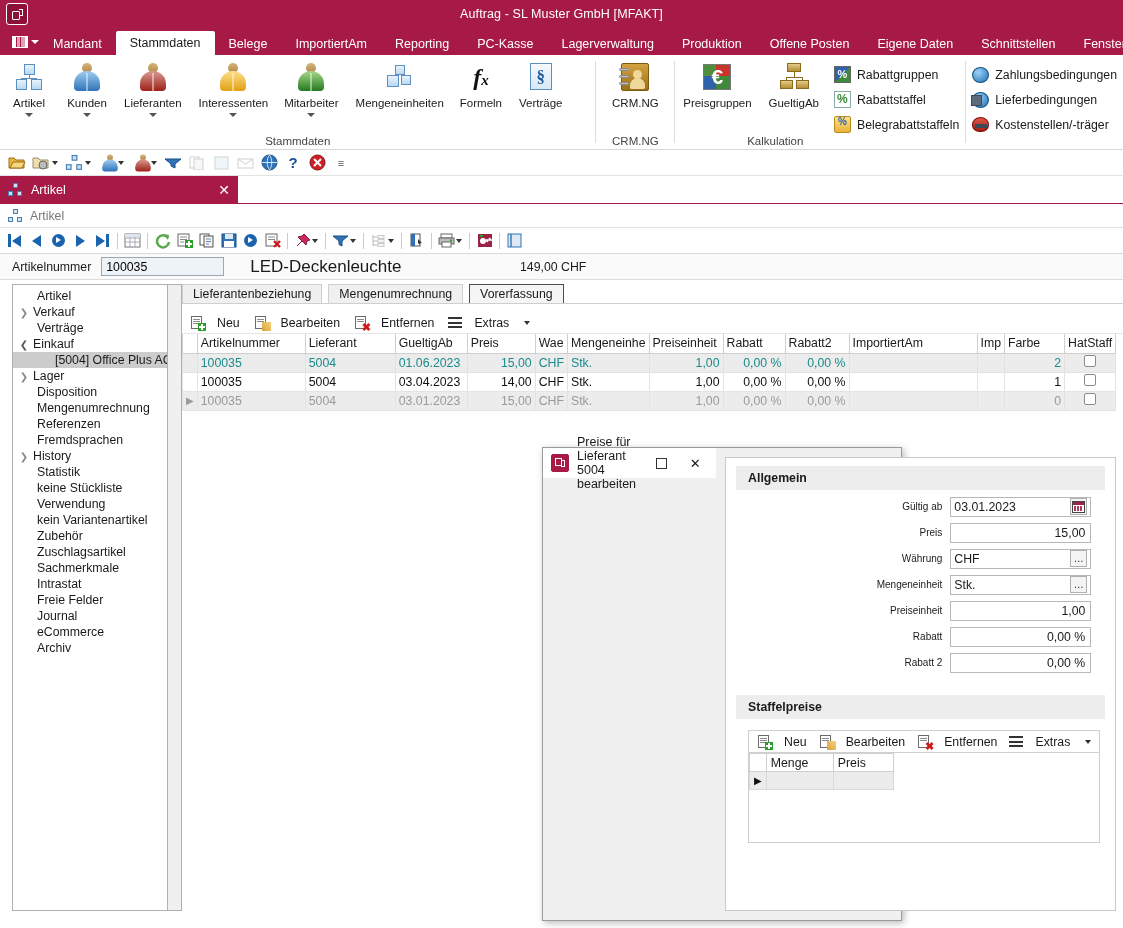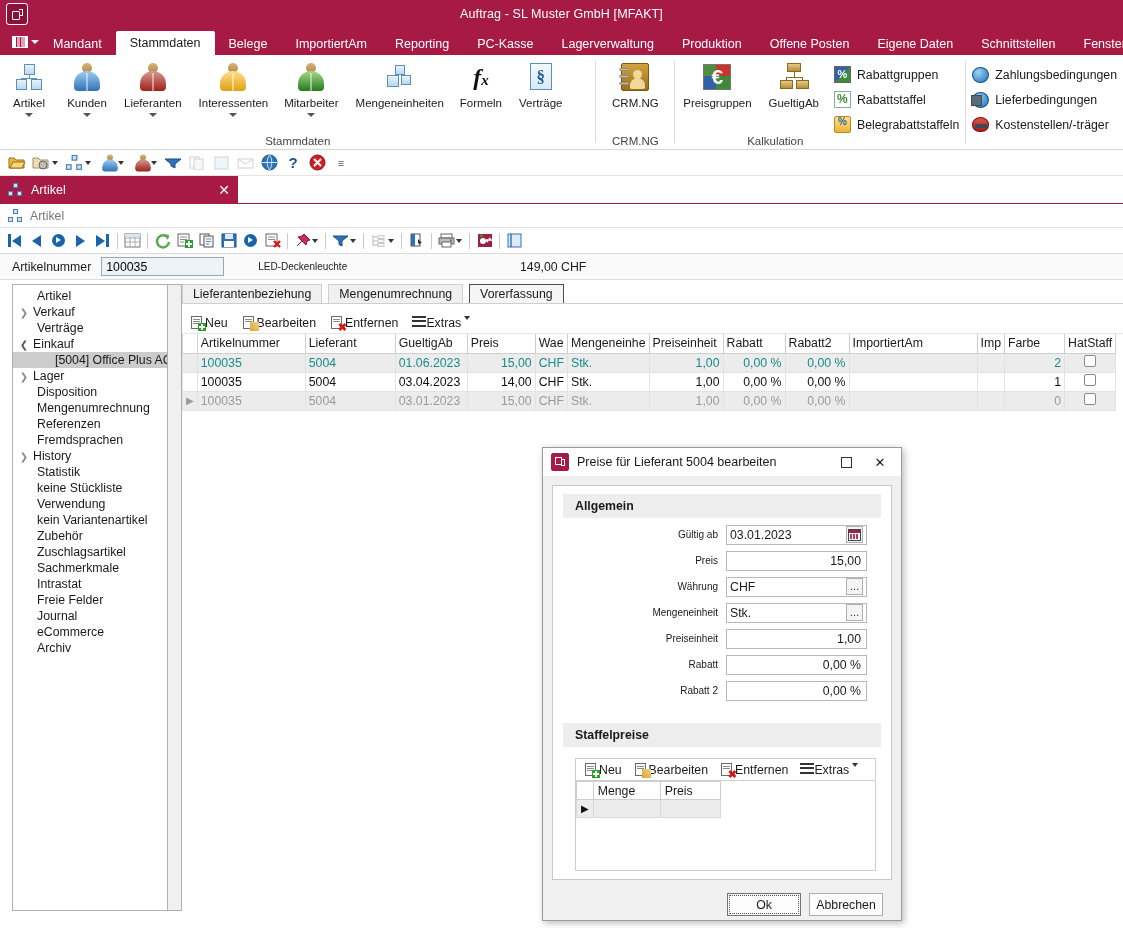--- a/index.html
+++ b/index.html
@@ -204,21 +204,21 @@
   .circ{width:13px;height:13px;border-radius:50%;background:#1a63ad;position:relative;}
   .circ:after{content:"";position:absolute;left:4px;top:3px;border-top:3px solid transparent;border-bottom:3px solid transparent;border-left:5px solid #fff;}
 
   
   #arthdr{height:26px;background:#fafafa;display:flex;align-items:center;padding:0 12px;gap:10px;border-bottom:1px solid #dcdcdc;}
   #arthdr .lb{font-size:12.3px;}
   #arthdr input{
     width:123px;height:19px;border:1px solid #9aa7b4;background:#eef3f8;
     font-family:"Liberation Sans",sans-serif;font-size:12.3px;padding:0 4px;outline:none;
   }
-  #arthdr .desc{font-size:10px;margin-left:24px;}
+  #arthdr .desc{font-size:17px;margin-left:16px;}
   #arthdr .price{margin-left:auto;margin-right:auto;font-size:12.3px;position:absolute;left:520px;}
 
   
   #main{display:flex;height:635px;background:#fff;}
   #tree{
     width:156px;border:1px solid #b0b0b0;margin:4px 0 4px 12px;background:#fff;
     overflow:hidden;font-size:12.3px;
   }
   .tnode{height:16px;display:flex;align-items:center;padding-left:4px;white-space:nowrap;cursor:default;}
   .tnode .chev{width:14px;text-align:center;color:#8a8a8a;font-size:10px;flex:0 0 14px;}
@@ -237,21 +237,21 @@
   }
   .ptab.active{background:#f5f5f5;border:1px solid #4d4d4d;}
   #tabline{height:1px;background:#cfcfcf;margin-top:-1px;}
 
   
   #gridwrap{margin-top:8px;}
   .gridtoolbar{
     height:22px;display:flex;align-items:center;gap:14px;padding:0 8px;
     background:#fff;border-bottom:1px solid #e6e6e6;font-size:12.3px;
   }
-  .gbtn{display:flex;align-items:flex-start;gap:0;cursor:default;}
+  .gbtn{display:flex;align-items:center;gap:12px;cursor:default;}
   .gicon{width:15px;height:14px;position:relative;flex:0 0 15px;}
   .gicon .pg{position:absolute;left:1px;top:0;width:11px;height:13px;background:#fff;border:1px solid #6b6b6b;}
   .gicon .ln{position:absolute;left:3px;width:7px;height:1px;background:#8a8a8a;}
   .plusmark{position:absolute;right:-1px;bottom:-1px;width:8px;height:8px;background:#2aa02a;}
   .plusmark:before{content:"";position:absolute;left:3px;top:1px;width:2px;height:6px;background:#fff;}
   .plusmark:after{content:"";position:absolute;left:1px;top:3px;width:6px;height:2px;background:#fff;}
   .xmark{position:absolute;right:-2px;bottom:-2px;color:#d01a1a;font-size:11px;font-weight:bold;line-height:9px;}
   .pencil{position:absolute;right:-2px;bottom:-1px;width:9px;height:9px;background:linear-gradient(45deg,#d8a23a,#f6d27e);transform:rotate(0deg);}
   .hamb{width:14px;height:11px;display:flex;flex-direction:column;justify-content:space-between;}
   .hamb i{display:block;height:2px;background:#333;}
@@ -272,21 +272,21 @@
   td.rowind{width:14px;background:#ececec;border-right:1px solid #cfcfcf;text-align:center;color:#111;font-size:10px;}
   tr.r-norm td.rowind{background:#fff;}
   .chk{width:12px;height:12px;border:1px solid #8a8a8a;border-radius:2px;background:#fff;display:inline-block;}
 
   
   #overlay{position:absolute;left:0;top:0;width:1123px;height:928px;pointer-events:none;}
   #modal{
     position:absolute;left:542px;top:447px;width:360px;height:474px;
     background:#f0f0f0;border:1px solid #9b9b9b;
     box-shadow:2px 2px 7px rgba(0,0,0,.28);
-    pointer-events:auto;display:flex;flex-direction:column;
+    pointer-events:auto;display:flex;flex-direction:row;
   }
   #modalbar{height:30px;background:#ffffff;display:flex;align-items:center;padding:0 4px 0 8px;gap:8px;}
   #modalbar .mtitle{font-size:12.5px;}
   .mico{width:18px;height:18px;border:1.4px solid #A81A46;border-radius:2px;background:#A81A46;position:relative;flex:0 0 18px;}
   .mico .g1{position:absolute;left:3px;top:3px;width:7px;height:8px;border:1.2px solid #fff;}
   .mico .g2{position:absolute;left:9px;top:5px;width:4px;height:7px;border:1.2px solid #fff;border-left:none;}
   .mbtn{width:34px;height:28px;display:flex;align-items:center;justify-content:center;font-size:13px;cursor:pointer;}
   .mbtn .sq{position:static;width:11px;height:11px;border:1.3px solid #333;background:none;}
   #modalbody{flex:1;padding:9px;}
   #inner{background:#fff;border:1px solid #c8c8c8;height:100%;padding:8px 10px;}

